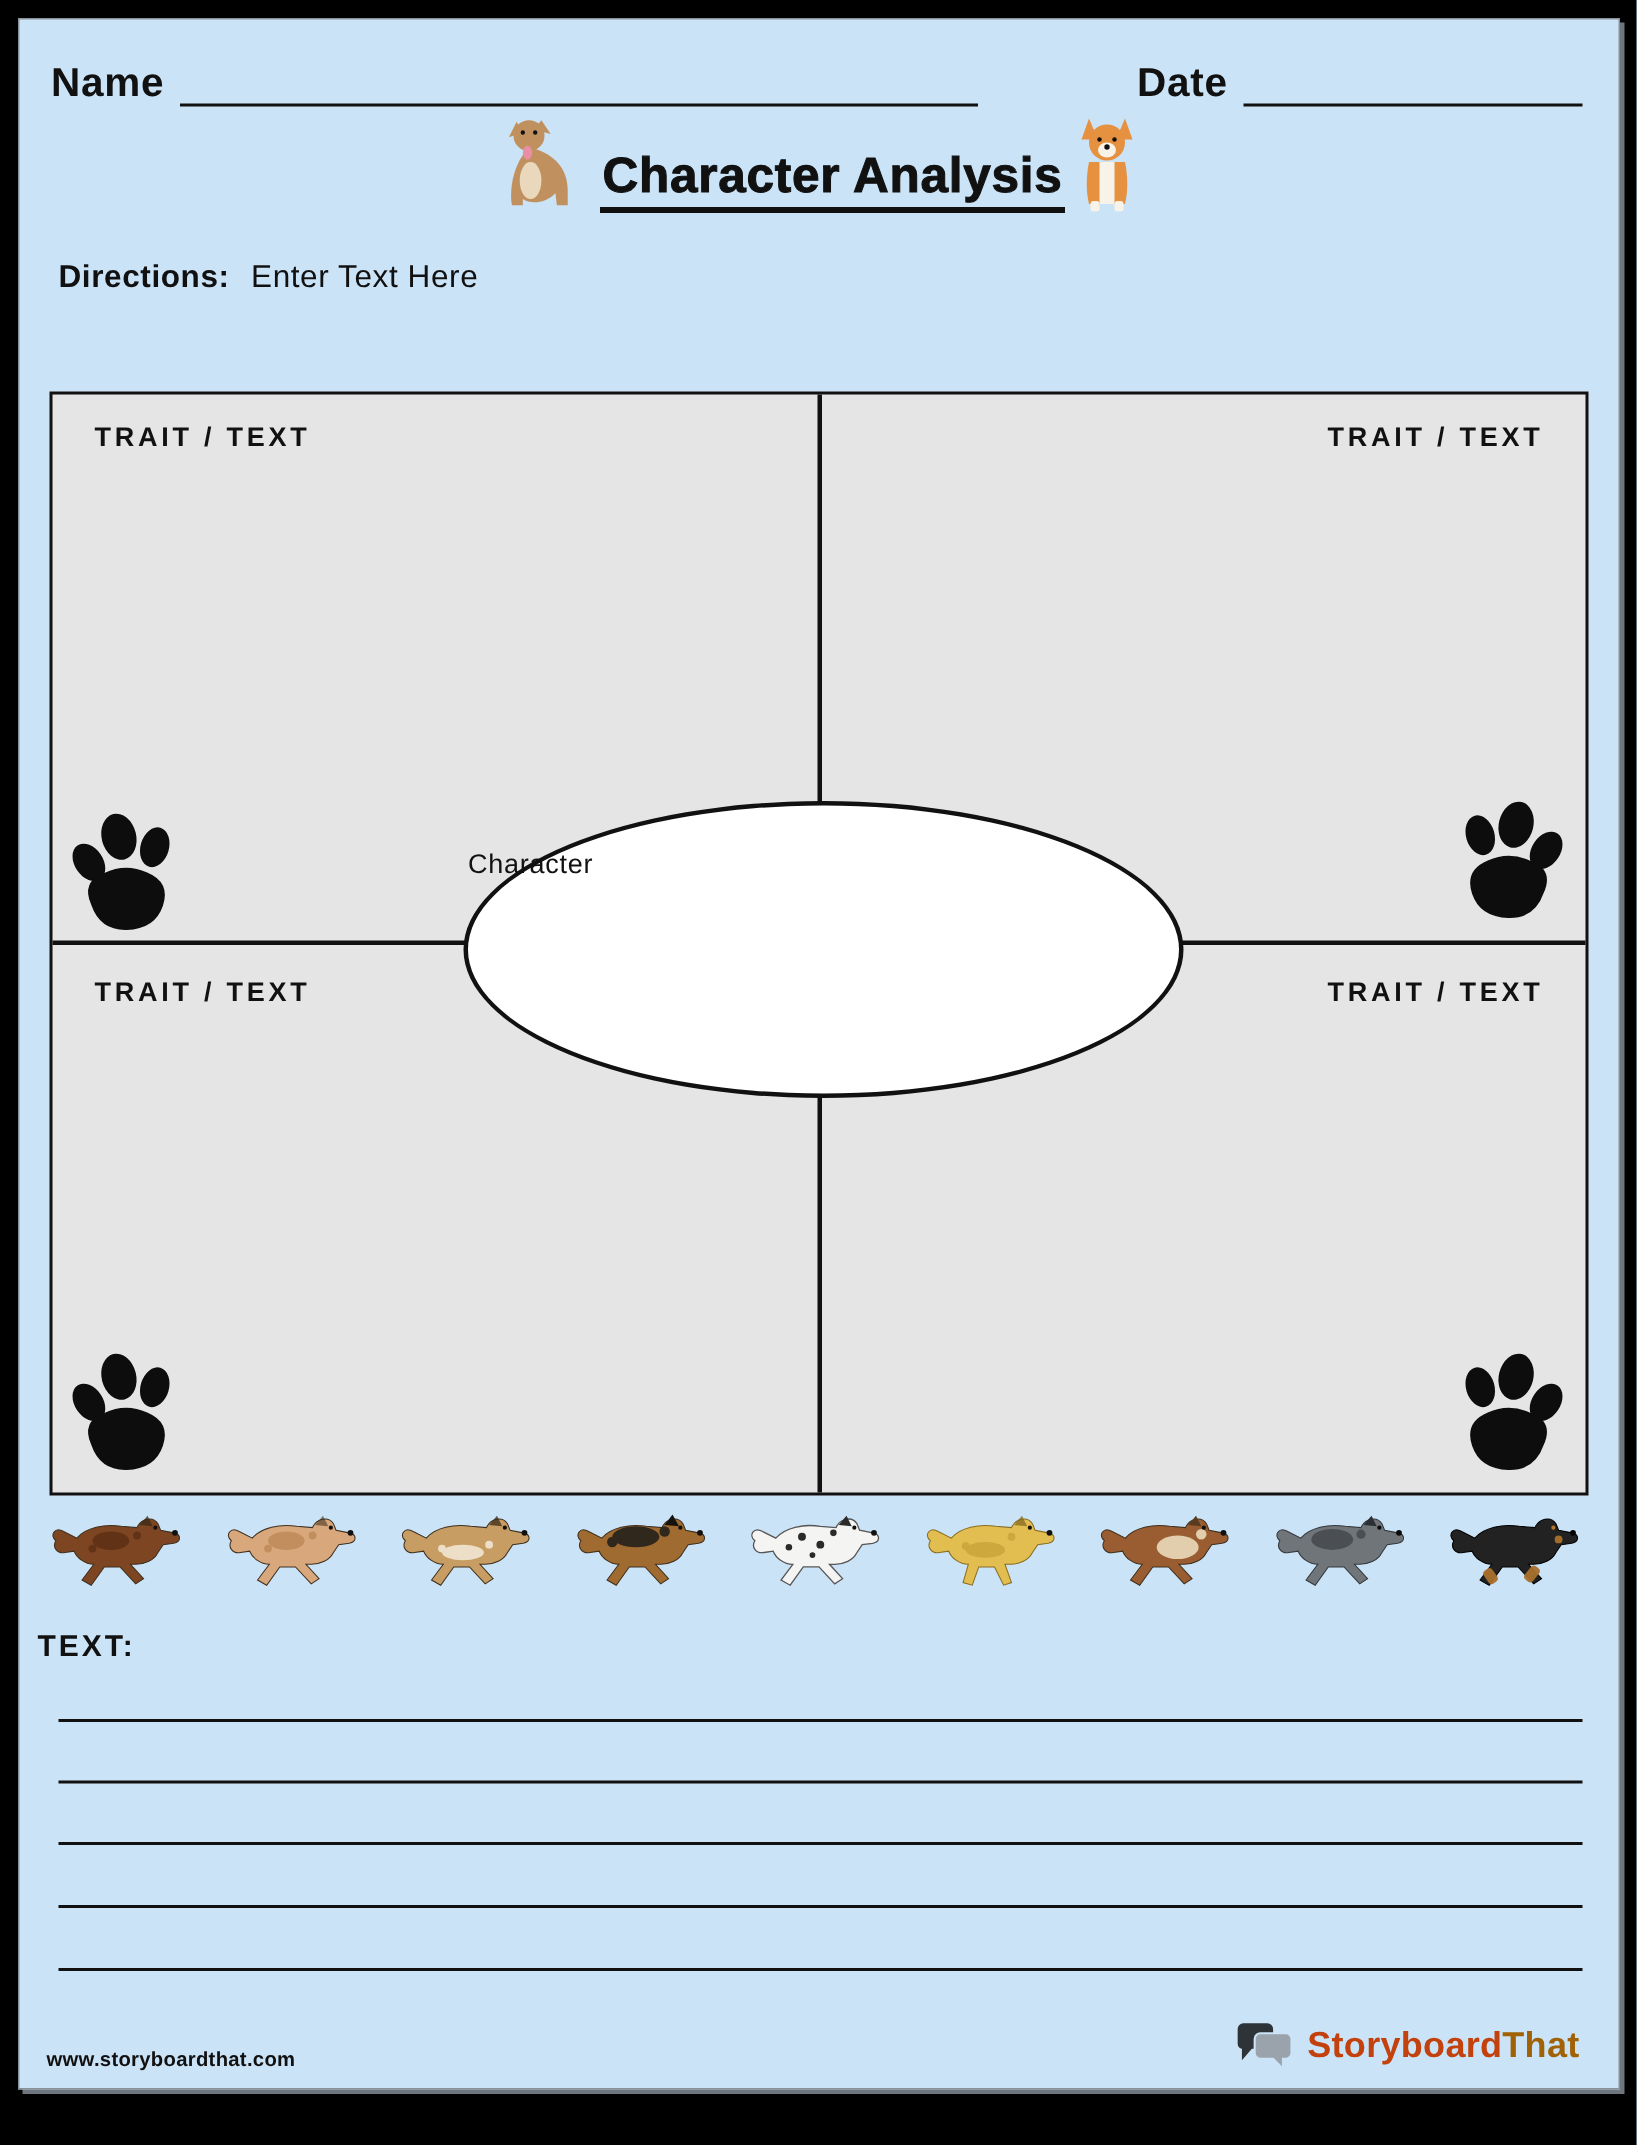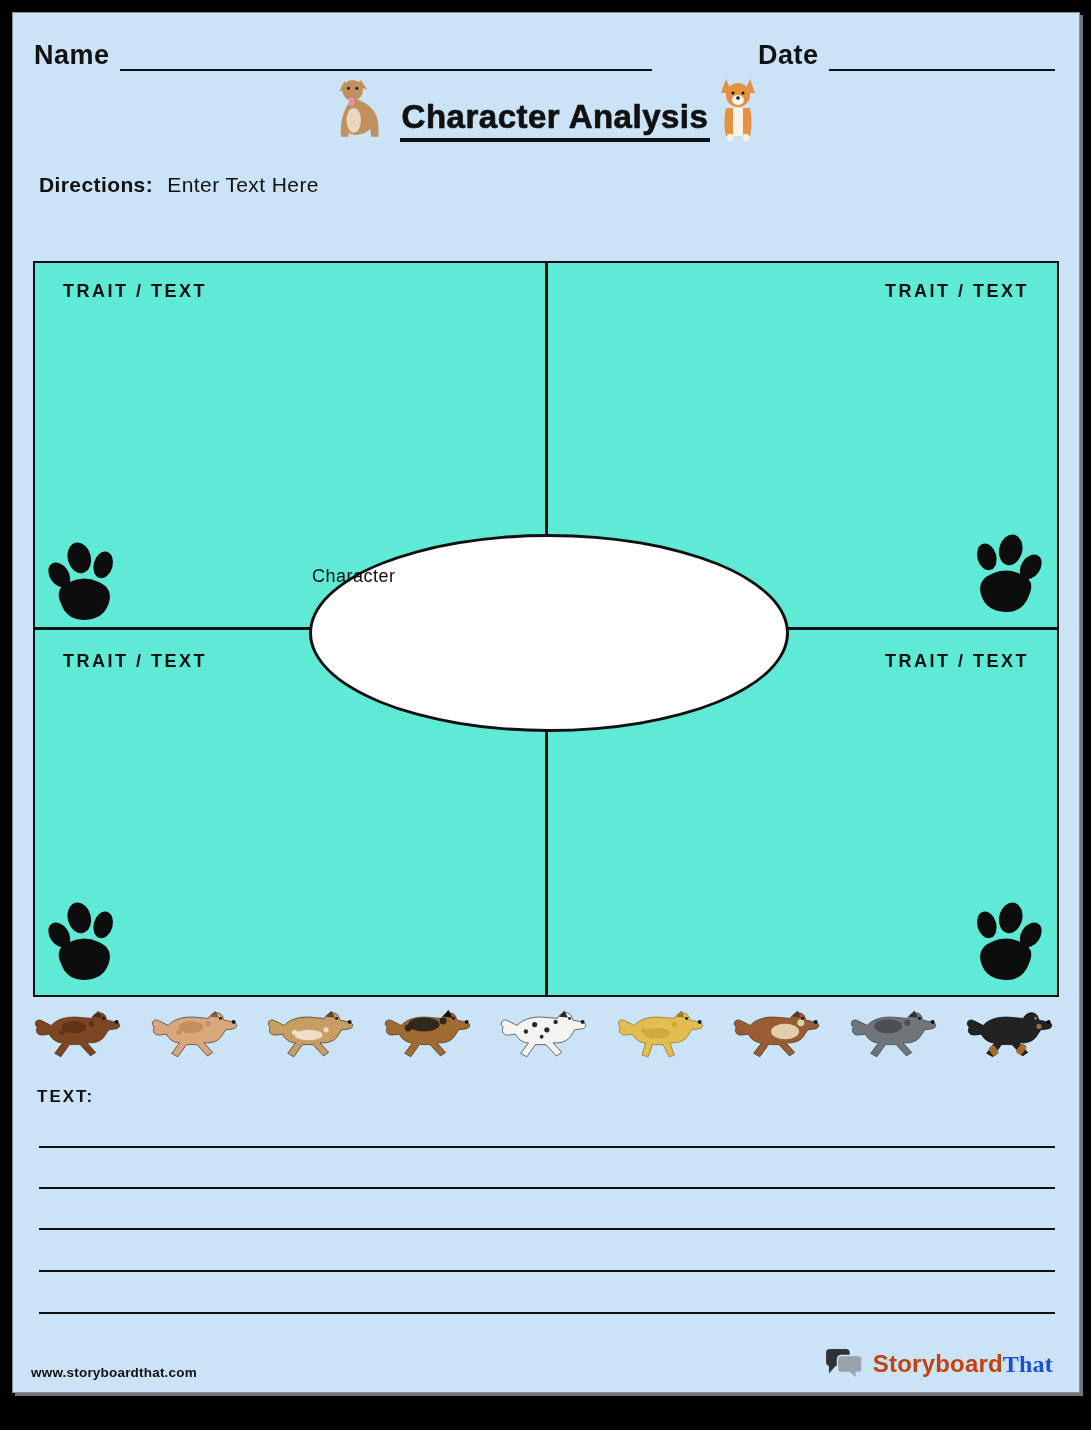--- a/index.html
+++ b/index.html
@@ -30,21 +30,21 @@
   .hdr-dog{flex:0 0 auto;}
 
   
   .directions{position:absolute;left:26px;top:160px;font-size:21px;letter-spacing:.4px;}
   .directions .dlabel{font-weight:bold;text-underline-offset:3px;text-decoration-thickness:2px;}
   .directions .dtext{font-weight:normal;margin-left:8px;}
 
   
   .quadbox{
     position:absolute;left:20px;top:248px;width:1022px;height:732px;
-    background:#5eead4;border:2.5px solid #111;
+    background:#e5e5e5;border:2.5px solid #111;
   }
   .div-v{position:absolute;left:510px;top:0;bottom:0;width:2.5px;background:#111;}
   .div-h{position:absolute;top:364px;left:0;right:0;height:2.5px;background:#111;}
   .trait{
     position:absolute;font-size:18px;font-weight:bold;letter-spacing:2.5px;white-space:nowrap;
   }
   .trait.tl{left:28px;top:18px;}
   .trait.tr{right:28px;top:18px;}
   .trait.bl{left:28px;top:388px;}
   .trait.br{right:28px;top:388px;}
@@ -63,21 +63,21 @@
 
   
   .dog-row{
     position:absolute;left:16px;top:986px;width:1034px;height:72px;
     display:flex;justify-content:space-between;align-items:center;
   }
   .dog{width:102px;height:60px;display:flex;align-items:center;justify-content:center;}
   .dog svg{width:96px;height:54px;}
 
   
-  .text-label{position:absolute;left:24px;top:1074px;font-size:17px;font-weight:bold;letter-spacing:2px;}
+  .text-label{position:absolute;left:12px;top:1074px;font-size:20px;font-weight:bold;letter-spacing:2px;}
   .wline{position:absolute;left:26px;width:1016px;height:0;border-top:2.5px solid #111;}
 
   
   .footer-url{position:absolute;left:18px;top:1352px;font-size:13.5px;font-weight:bold;letter-spacing:.2px;}
   .logo{position:absolute;right:26px;top:1334px;display:flex;align-items:center;gap:7px;}
   .logo-text{font-size:24px;font-weight:bold;letter-spacing:.2px;}
 </style>
 </head>
 <body>
 
@@ -302,16 +302,16 @@
   <div class="wline" style="top:1215px;"></div>
   <div class="wline" style="top:1257px;"></div>
   <div class="wline" style="top:1299px;"></div>
 
   <div class="footer-url">www.storyboardthat.com</div>
   <div class="logo">
     <svg width="42" height="34" viewBox="0 0 42 36">
       <path d="M5 2 h17 a4 4 0 0 1 4 4 v10 a4 4 0 0 1 -4 4 h-11 l-7 8 v-8 a4 4 0 0 1 -3 -4 v-10 a4 4 0 0 1 4 -4 z" fill="#2e3338"></path>
       <path d="M17 9 h18 a4 4 0 0 1 4 4 v10 a4 4 0 0 1 -4 4 h-2 v7 l-7 -7 h-9 a4 4 0 0 1 -4 -4 v-10 a4 4 0 0 1 4 -4 z" fill="#9aa3ab" stroke="#cbe3f6" stroke-width="1.5"></path>
     </svg>
-    <div class="logo-text"><span style="color:#c2410c;">Storyboard</span><span style="color:#1d4ed8;font-family:Liberation Serif, serif;">That</span></div>
+    <div class="logo-text"><span style="color:#c2410c;">Storyboard</span><span style="color:#a16207;">That</span></div>
   </div>
 
 </div>
 
 </body></html>

